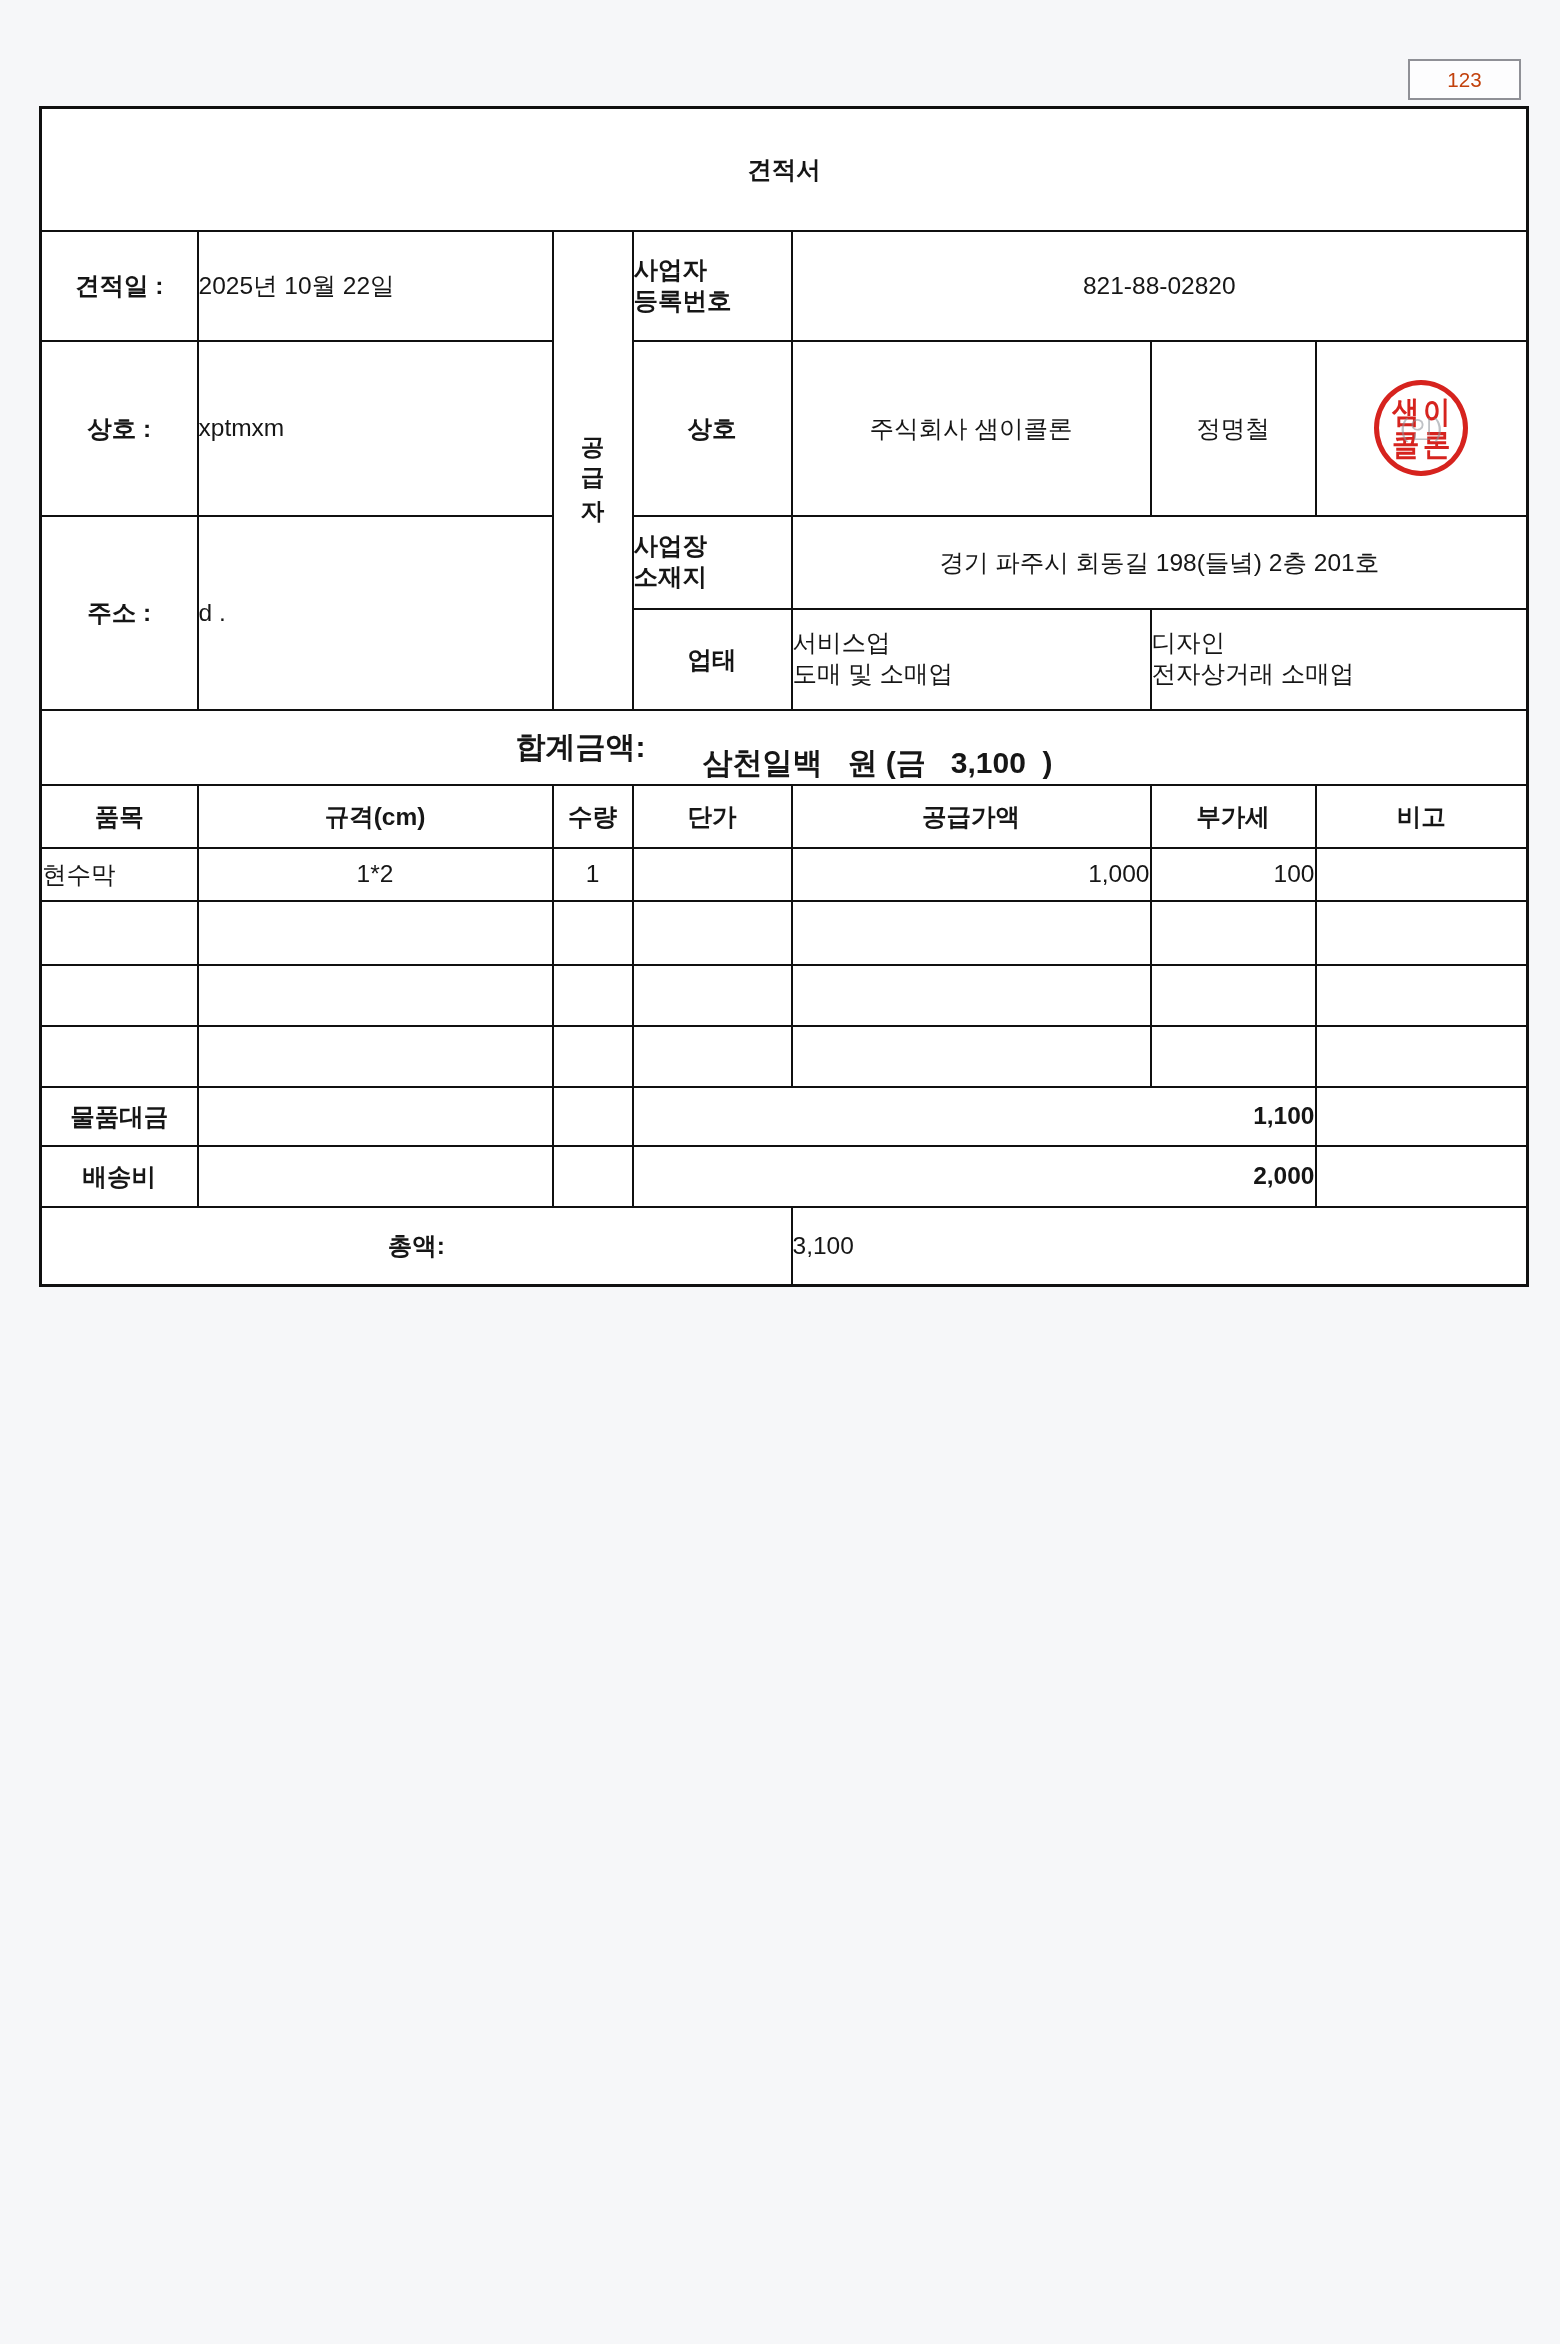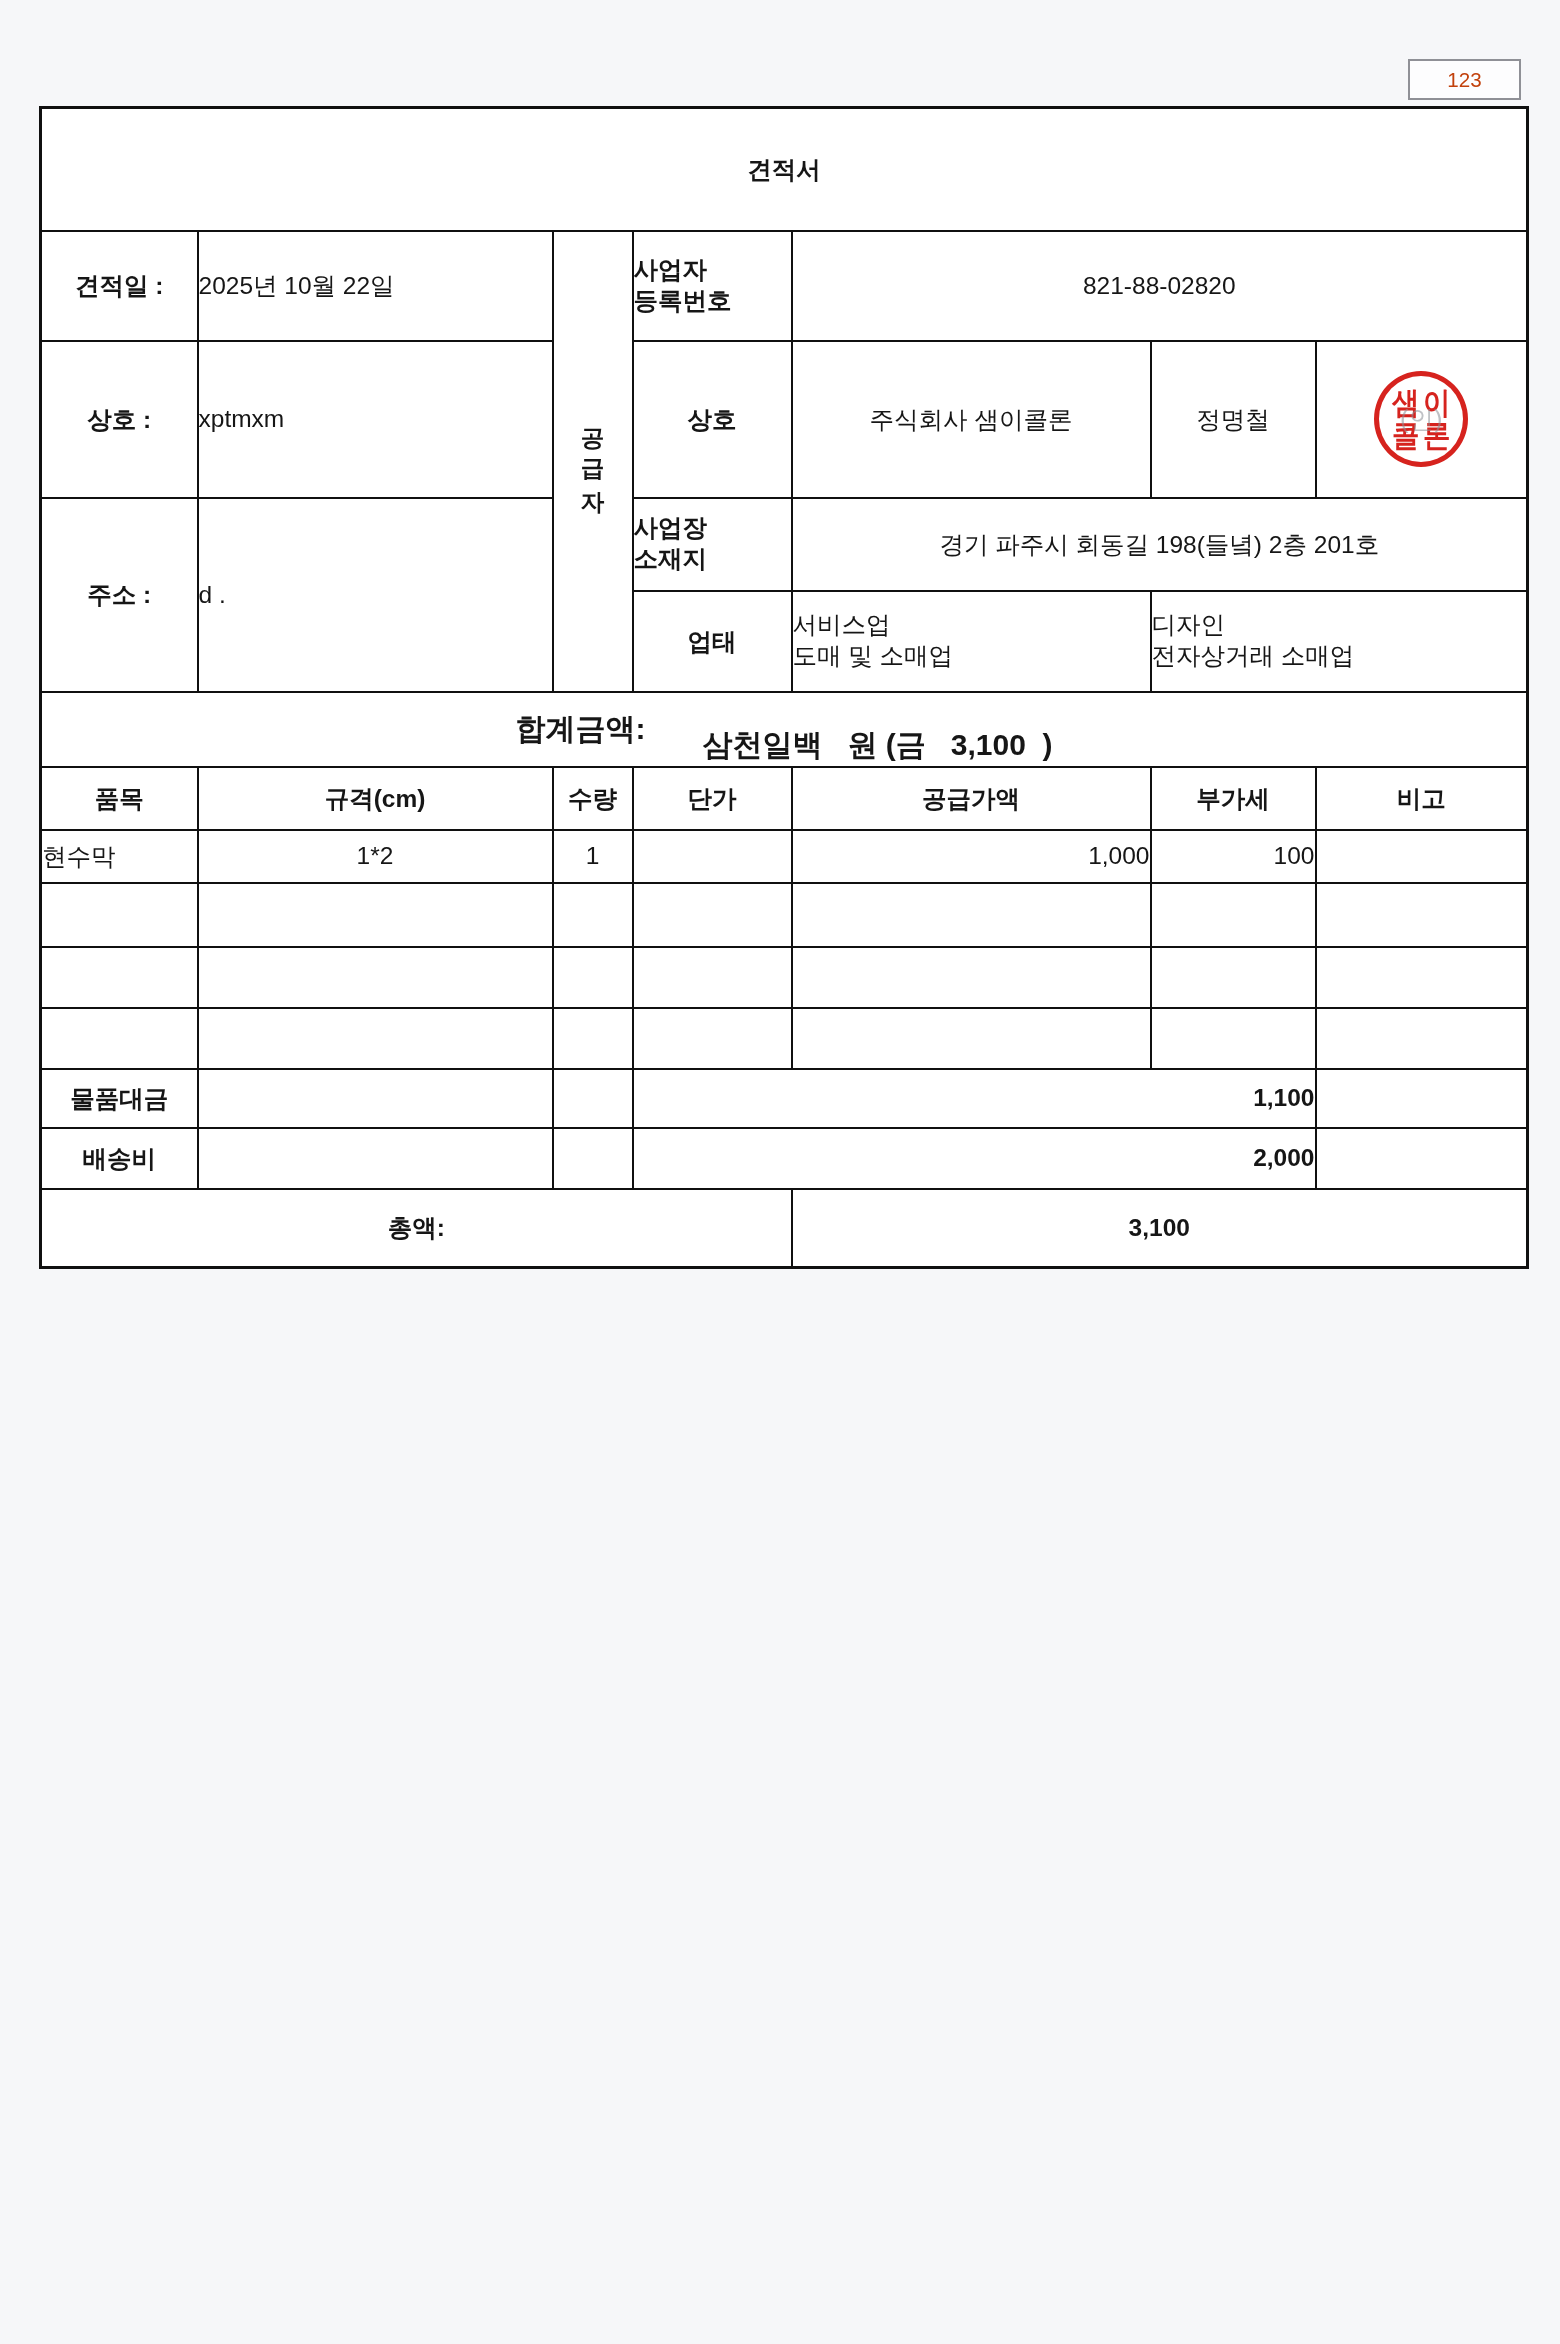--- a/index.html
+++ b/index.html
@@ -29,21 +29,21 @@
     font-size:24.5px;
     vertical-align:middle;
   }
   td.gray{background:#f3f4f7;}
   td.bold,.bold{font-weight:bold;}
   td.cen{text-align:center;}
   td.left{text-align:left;padding-left:15.7px;}
   td.num{text-align:right;padding-right:13.7px;}
   tr.h-title{height:123px;padding-left:28px;}
   tr.h-r1{height:110px;}
-  tr.h-r2{height:157px;}
+  tr.h-r2{height:175px;}
   tr.h-r3a{height:93px;}
   tr.h-r3b{height:101px;}
   tr.h-sum{height:71px;}
   tr.h-head{height:63px;}
   tr.h-d1{height:53px;}
   tr.h-d2{height:64px;}
   tr.h-d3{height:61px;}
   tr.h-d4{height:61px;}
   tr.h-goods{height:59px;padding-left:11px;}
   tr.h-ship{height:61px;}
@@ -55,21 +55,21 @@
     letter-spacing:7.8px;font-weight:bold;font-size:23.5px;
   }
   td.itm{font-size:23.5px;}
   td.item-name{text-align:left;padding-left:9.8px;font-size:23.5px;}
   .sum-wrap{
     display:flex;justify-content:center;align-items:center;gap:57px;
     font-size:30px;font-weight:bold;
   }
   .sum-amount{white-space:pre;margin-top:32px;}
   .total-label{font-size:28px;font-weight:bold;text-align:center;}
-  .total-value{font-size:28px;font-weight:bold;text-align:center;}
+  .total-value{font-size:28px;font-weight:normal;}
   td.money{font-weight:bold;font-size:24.5px;}
   
   .seal-wrap{display:flex;justify-content:center;align-items:center;}
   .seal{
     position:relative;width:84px;height:86px;
     border:5.9px solid #d6231e;border-radius:50%;
     display:flex;align-items:center;justify-content:center;
   }
   .seal-grid{
     display:grid;grid-template-columns:repeat(2,31px);

